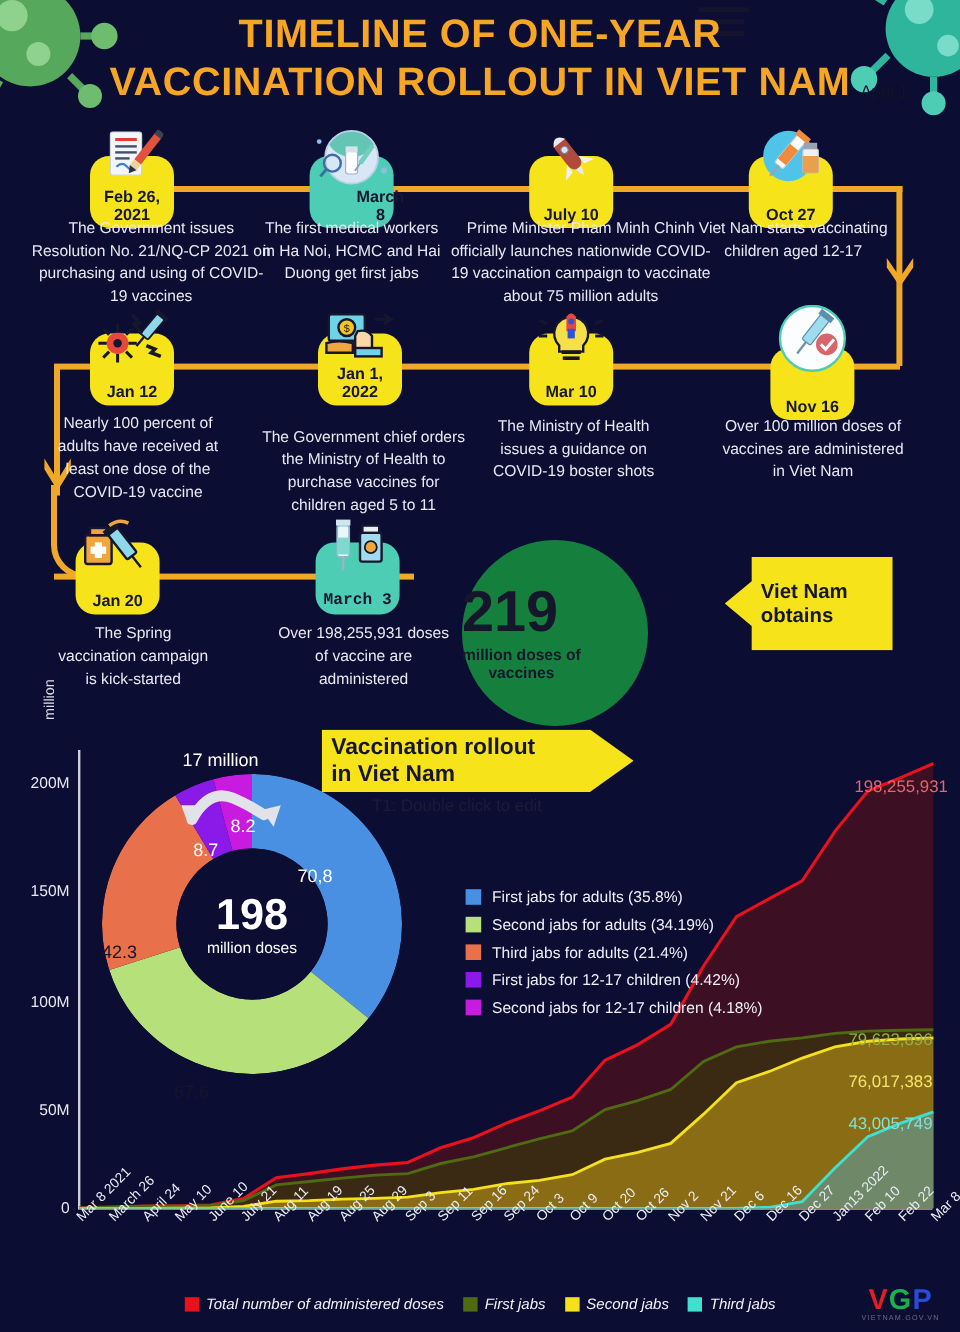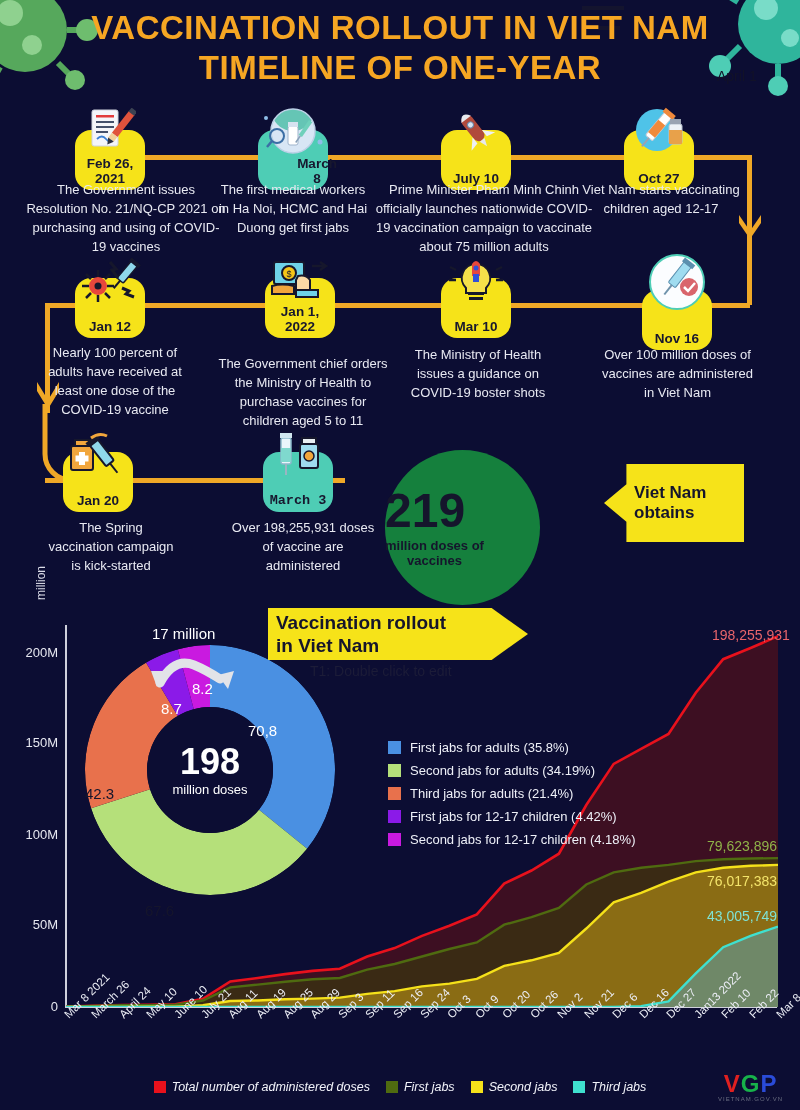--- a/index.html
+++ b/index.html
@@ -64,21 +64,21 @@
             background:#f6e319; clip-path: polygon(0 0, 86% 0, 100% 50%, 86% 100%, 0 100%); }
   .banner span { color:#15152c; font-weight:bold; font-size:19px; line-height:23px;
                  display:block; padding:3px 0 0 8px; }
   .watermark { position:absolute; left:310px; top:663px; color:#1c1c38; font-size:14px; }
 
   .legend { position:absolute; left:388px; top:740px; }
   .legend-row { display:flex; align-items:center; margin-bottom:8px; }
   .legend-sw { width:13px; height:13px; margin-right:9px; flex:none; }
   .legend-tx { color:#eef0f8; font-size:13px; white-space:nowrap; }
 
-  .endlabel { position:absolute; font-size:14px; white-space:nowrap; }
+  .endlabel { position:absolute; font-size:14px; white-space:nowrap;margin-top:20px; }
 
   .xtick { position:absolute; color:#eceef6; font-size:11.5px; white-space:nowrap;
            transform-origin:left top; transform:rotate(-45deg); }
 
   .botlegend { position:absolute; left:0; top:1080px; width:800px;
                display:flex; justify-content:center; align-items:center; gap:16px;font-style:italic; }
   .bl-item { display:flex; align-items:center; gap:6px; }
   .bl-sw { width:12px; height:12px; }
   .bl-tx { color:#f2f3fa; font-size:12.5px; }
 
@@ -126,22 +126,22 @@
       <circle cx="18" cy="16" r="9" fill="#4ecdb5"></circle>
     <circle cx="78" cy="114" r="10" fill="#4ecdb5"></circle>
   </svg>
 
   <div class="topbars">
       <i></i>
       <i></i>
       <i></i>
     </div>
   <div class="header">
+    <div class="title-line">TIMELINE OF ONE-YEAR</div>
     <div class="title-line">VACCINATION ROLLOUT IN VIET NAM</div>
-    <div class="title-line">TIMELINE OF ONE-YEAR</div>
   </div>
   <div class="april">April 1</div>
 
   <div class="tl-line" style="left:112px;top:155px;width:640px;height:5px;"></div>
   <div class="tl-line" style="left:747px;top:155px;width:5px;height:150px;"></div>
   <svg style="position:absolute;left:736px;top:215px;" width="28" height="32">
       <path d="M3 0 L14 16 L25 0 L25 8 L14 24 L3 8 Z" fill="#f0a827"></path>
     </svg>
   <div class="tl-line" style="left:50px;top:303px;width:700px;height:5px;"></div>
   <div class="tl-line" style="left:45px;top:303px;width:5px;height:110px;"></div>

